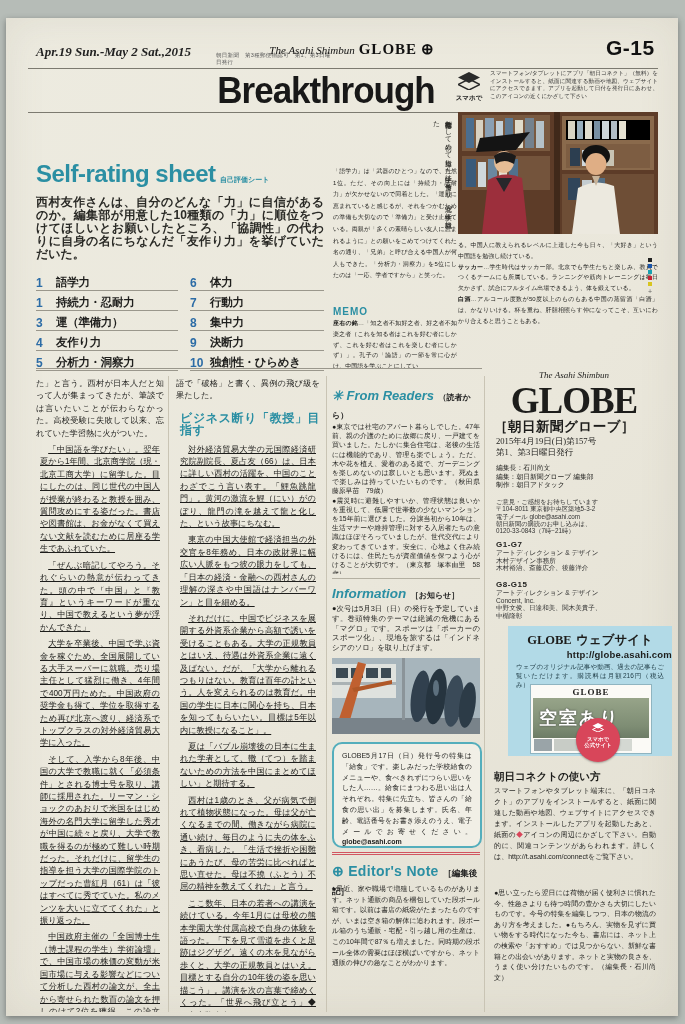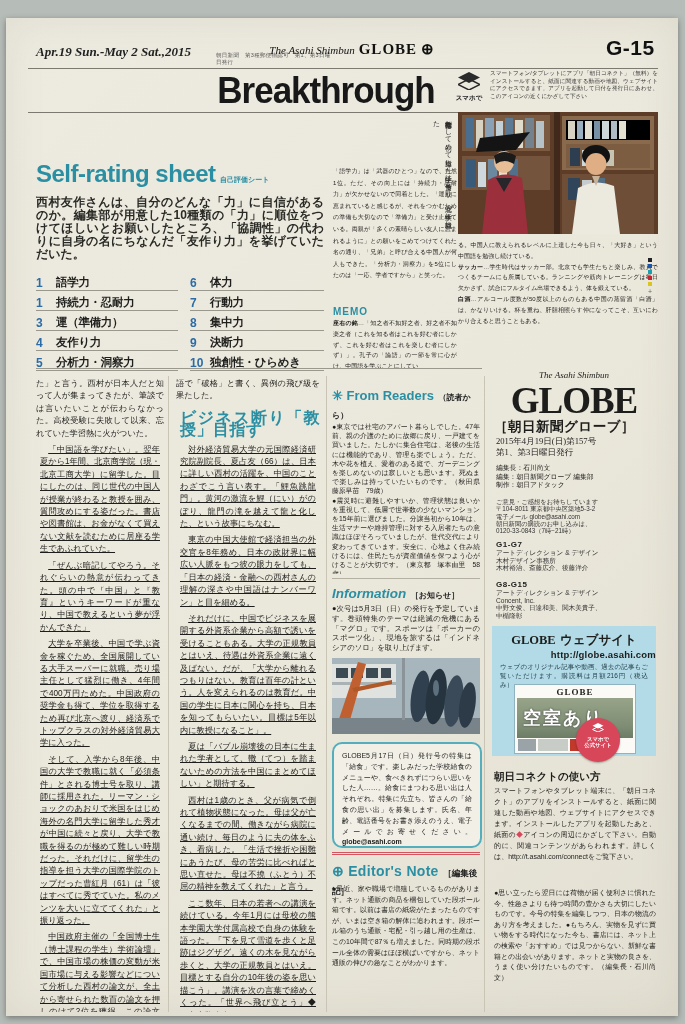--- a/index.html
+++ b/index.html
@@ -35,23 +35,23 @@
   .rlab{font-size:11.5px;font-weight:bold;color:#1f1f1d;letter-spacing:-.3px;}
 
   .story{font-size:6px;line-height:11.6px;}
   .memolab{font-size:10px;font-weight:bold;color:#2b8fa3;letter-spacing:1px;}
   .memotxt{font-size:6px;line-height:10.8px;}
   .memobold{font-weight:bold;}
 
   .vcap{writing-mode:vertical-rl;font-size:6.8px;line-height:12px;color:#2a2a26;}
 
   .body8{font-size:8.2px;line-height:12.4px;}
-  .subhead{font-size:16px;font-weight:bold;color:#2b8fa3;letter-spacing:.5px;}
-
-  .frtitle{font-size:13px;font-weight:bold;color:#2b8fa3;}
+  .subhead{font-size:12px;font-weight:bold;color:#2b8fa3;letter-spacing:.5px;}
+
+  .frtitle{font-size:13px;font-weight:bold;font-style:italic;color:#2b8fa3;}
   .frja{font-size:8px;font-weight:bold;color:#222;font-style:normal;}
   .frsub{font-size:8.6px;font-weight:bold;}
   .frbody{font-size:6.8px;line-height:9.2px;}
   .infotitle{font-size:13.5px;font-weight:bold;font-style:italic;color:#2b8fa3;}
   .infobody{font-size:7.4px;line-height:9.8px;}
 
   .tealbox{border:2px solid #54aebc;border-radius:10px;background:#f1efe6;
            font-size:7px;line-height:10.8px;padding:7px 8px;}
   .redrule{position:absolute;height:1px;background:#d25560;}
 
@@ -344,21 +344,21 @@
         <div class="credline">木村裕治、斎藤広介、後藤洋介</div>
       </div>
       <div class="abs" style="left:6px;top:212px;">
         <div class="credrange">G8-G15</div>
         <div class="credline">アートディレクション &amp; デザイン</div>
         <div class="credline">Concent, Inc.</div>
         <div class="credline">中野文俊、日達和美、関木美貴子、</div>
         <div class="credline">中楯隆彰</div>
       </div>
 
-      <div class="abs webbox" style="left:2px;top:258px;width:164px;height:130px;">
+      <div class="abs webbox" style="left:18px;top:258px;width:164px;height:130px;">
         <div style="text-align:center;margin-top:4px;">
           <span class="webtitle">GLOBE</span>
           <span class="webtitle wjp">ウェブサイト</span>
         </div>
         <div class="weburl" style="text-align:right;">http://globe.asahi.com</div>
         <div class="webdesc just" style="margin:3px 8px 0 8px;">ウェブのオリジナル記事や動画、過去の記事もご覧いただけます。購読料は月額216円（税込み）。</div>
         <div class="thumb abs" style="left:22px;top:58px;width:120px;height:68px;">
           <div class="thumbhead" style="margin-top:2px;">GLOBE</div>
           <div class="thumbphoto" style="margin:1px 2px;height:40px;display:flex;align-items:center;">
             <span class="thumbheadline" style="margin-left:6px;">空室あり</span>

